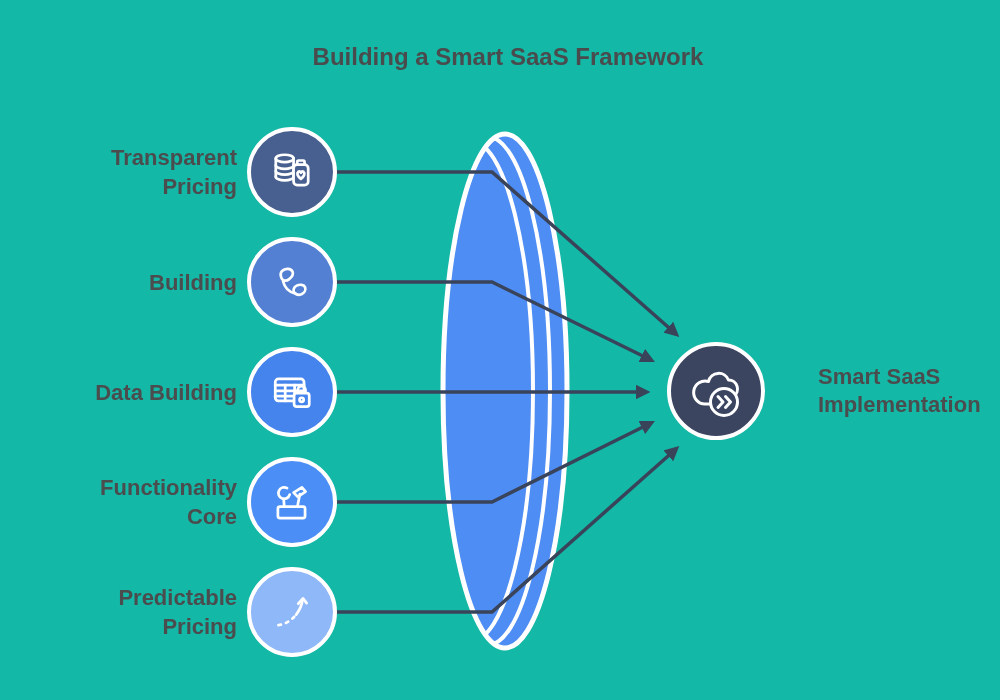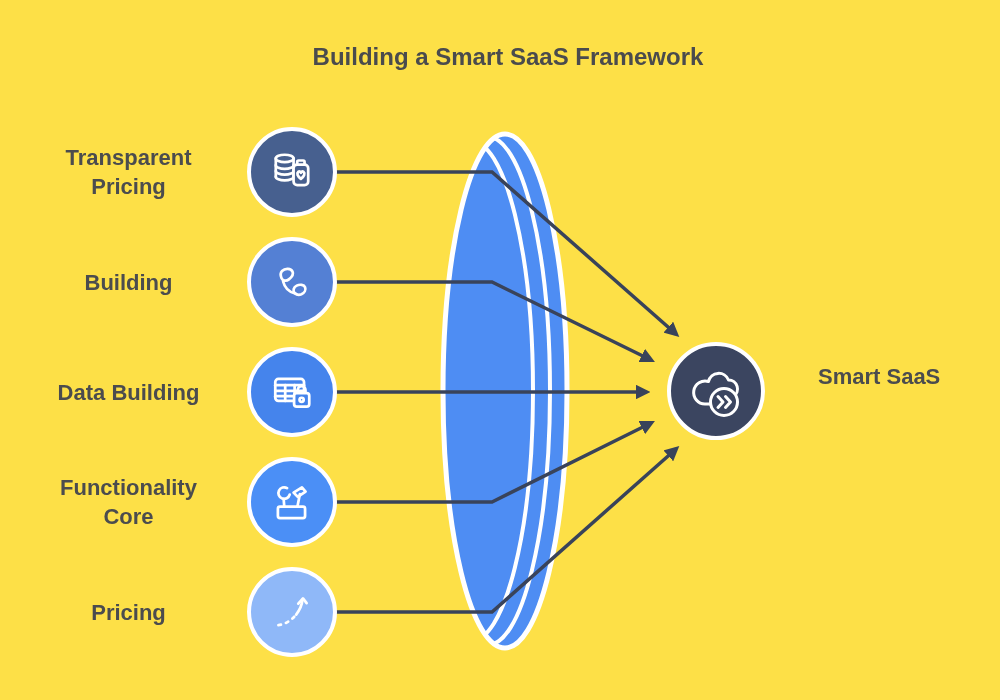--- a/index.html
+++ b/index.html
@@ -1,24 +1,24 @@
 <!DOCTYPE html>
 <html><head>
 <meta charset="utf-8">
 <style>
   html,body{margin:0;padding:0;background:#fff;}
-  .stage{position:relative;width:1000px;height:700px;background:#fde047;overflow:hidden;
+  .stage{position:relative;width:1000px;height:700px;background:#14b8a6;overflow:hidden;
          font-family:"Liberation Sans",sans-serif;}
   .title{position:absolute;left:0;top:42px;width:1016px;text-align:center;
          font-weight:700;font-size:24px;line-height:30px;color:#4a4b4d;}
   .overlay{position:absolute;left:0;top:0;width:1000px;height:700px;}
   .connector{fill:none;stroke:#39435a;stroke-width:3.5;}
   .lens-main{stroke:#fff;stroke-width:5;}
   .lens-arc{fill:none;stroke:#fff;stroke-width:4;}
-  .label{position:absolute;left:20px;width:217px;height:90px;text-align:center;
+  .label{position:absolute;left:20px;width:217px;height:90px;text-align:right;
          display:flex;flex-direction:column;justify-content:center;
          font-weight:700;font-size:22px;line-height:29px;color:#4b4c4e;}
   .l1{top:127px}.l2{top:237px}.l3{top:347px}.l4{top:457px}.l5{top:567px}
   .bubble{position:absolute;left:247px;width:82px;height:82px;border:4px solid #fff;
           border-radius:50%;display:flex;align-items:center;justify-content:center;}
   .b1{top:127px}.b2{top:237px}.b3{top:347px}.b4{top:457px}.b5{top:567px}
   .icon{display:block;}
   .icon path,.icon rect,.icon ellipse,.icon circle,.icon line,.icon polyline{
           stroke:#fff;stroke-width:2.6;fill:none;stroke-linecap:round;stroke-linejoin:round;}
   .icon .solid{fill:currentColor;}
@@ -115,35 +115,37 @@
     <svg class="icon" width="46" height="46" viewBox="0 0 44 44">
       <path d="M17.3 8.7 A5.5 5.5 0 1 0 19.8 14.9"></path>
       <path d="M14 19 L14.8 28.5" stroke-width="3.2"></path>
       <path d="M23.5 13 L31.5 8 L35 12 L27.5 17 Z"></path>
       <path d="M29.5 14.5 L26.8 28.5" stroke-width="3.2"></path>
       <rect class="solid" x="8.5" y="26.5" width="26" height="11" rx="2"></rect>
     </svg>
   </div>
 
   <div class="label l5">
+    <span>Predictable</span>
     <span>Pricing</span>
   </div>
   <div class="bubble b5" style="background-color: rgb(143, 184, 248); color: rgb(143, 184, 248);">
     <svg class="icon" width="46" height="46" viewBox="0 0 44 44">
       <path d="M9 34.5 C15 34 21 30.5 26 24.5" stroke-dasharray="2.5 5"></path>
       <path d="M26 24.5 C29.5 20 31.5 15.5 32 10.5"></path>
       <polyline points="28,14 32.5,9 36,13.5"></polyline>
     </svg>
   </div>
 
   <div class="node" style="background-color: rgb(59, 69, 96); color: rgb(59, 69, 96);">
     <svg class="icon" width="64" height="64" viewBox="0 0 64 64">
       <path d="M29 45 H21 a11.5 11.5 0 1 1 3.5 -22.5 a10.5 10.5 0 0 1 20 -1.5 a9 9 0 0 1 5 16.5"></path>
       <circle class="solid" cx="40" cy="43" r="13.5"></circle>
       <polyline points="34,37.5 39,43 34,48.5" stroke-width="2.8"></polyline>
       <polyline points="41.5,37.5 46.5,43 41.5,48.5" stroke-width="2.8"></polyline>
     </svg>
   </div>
   <div class="result-label">
     <span>Smart SaaS</span>
+    <span>Implementation</span>
   </div>
 
 </div>
 
 </body></html>

